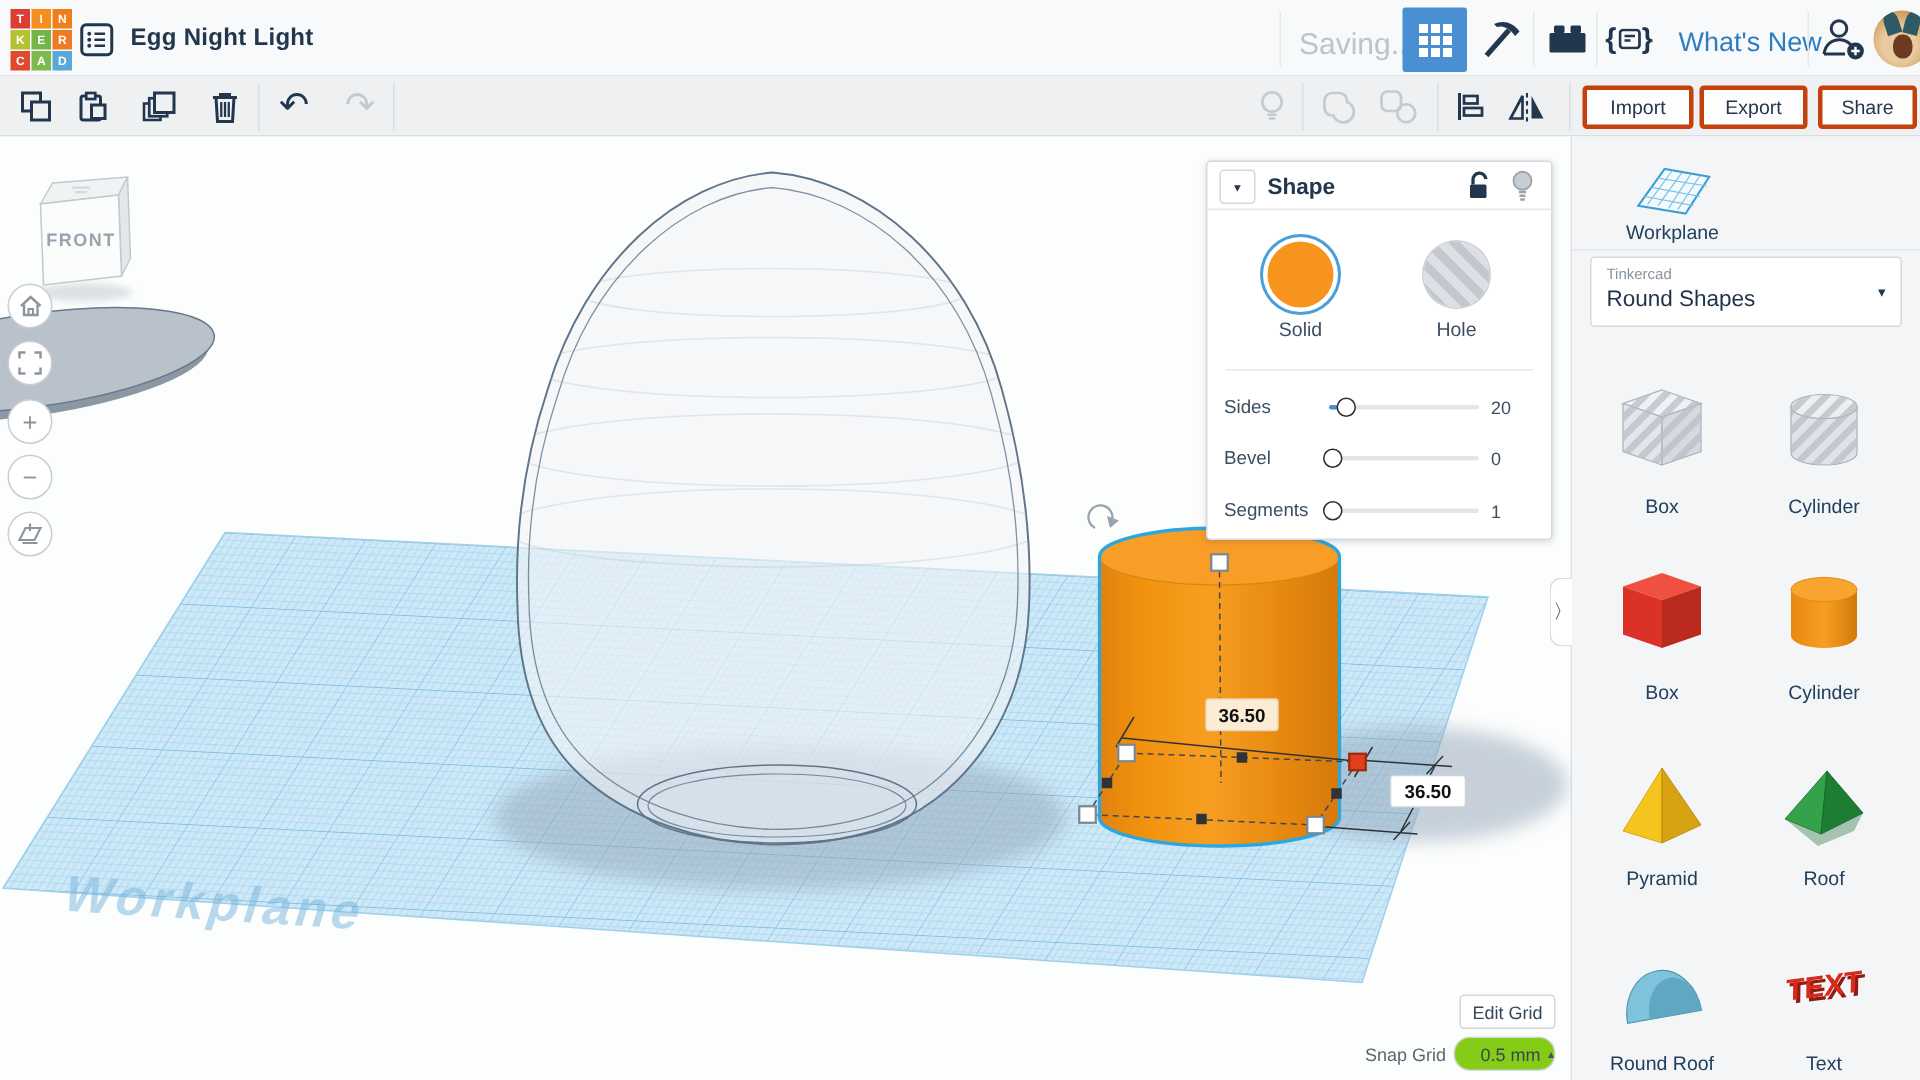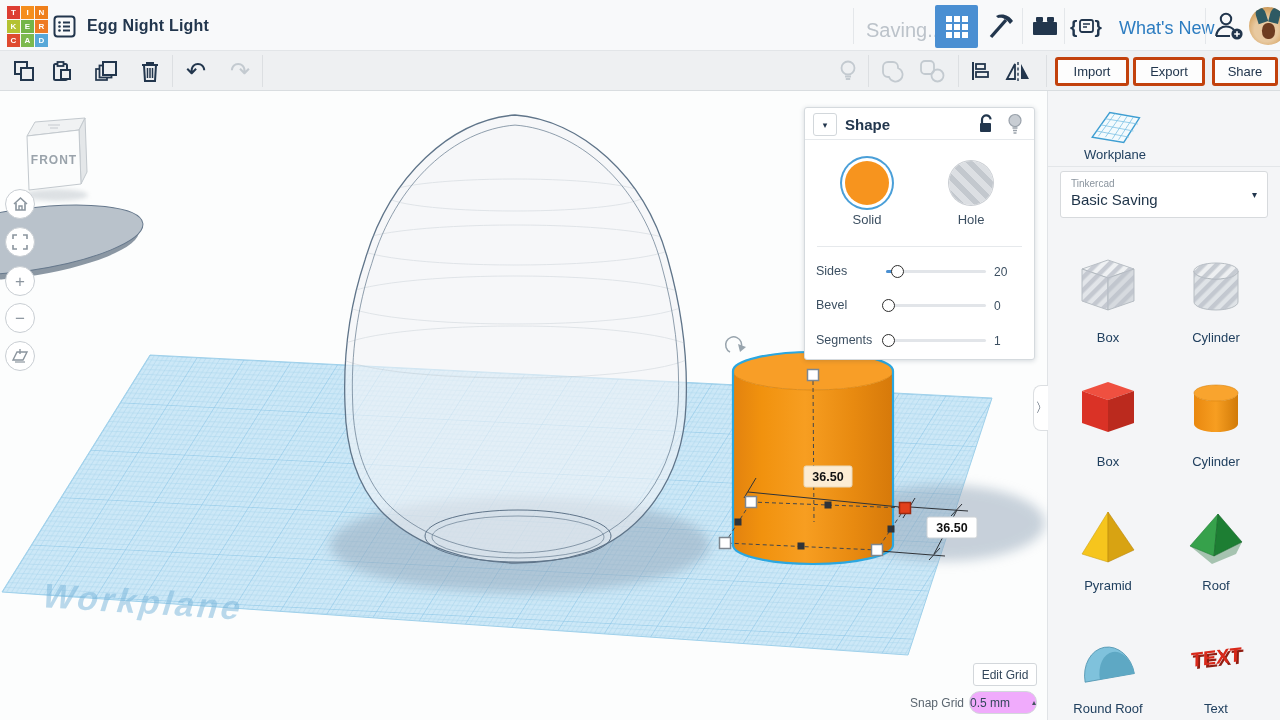--- a/index.html
+++ b/index.html
@@ -33,21 +33,21 @@
   .tb-btn{position:absolute;top:6px;height:29px;background:#fdfdfd;border:3px solid #c2410c;border-radius:3px;font-size:13px;color:#22364d;display:flex;align-items:center;justify-content:center}
   .glyph{font-size:20px;line-height:1}
   
   .canvas{position:absolute;left:0;top:91px;width:1048px;height:629px;background:#fcfdfd;border-right:1px solid #e0e3e6}
   .scene{position:absolute;left:0;top:0}
   .viewcube{position:absolute;left:14px;top:24px}
   .navc{position:absolute;left:5px;width:30px;height:30px;border:1px solid #c9ced3;border-radius:50%;background:#fff;display:flex;align-items:center;justify-content:center;color:#8b959e}
   .navc .glyph{font-size:17px;color:#8b959e}
   .edit-grid{position:absolute;left:973px;top:572px;width:64px;height:23px;background:#fff;border:1px solid #d3d7db;border-radius:3px;font-size:12px;color:#33475b;display:flex;align-items:center;justify-content:center}
   .snapgrid-label{position:absolute;left:898px;top:605px;width:66px;text-align:right;font-size:12px;color:#5b6670}
-  .snapgrid-select{position:absolute;left:969px;top:600px;width:68px;height:23px;background:#f0abfc;border:1px solid #d3d7db;border-radius:11px;font-size:12px;color:#33475b;display:flex;align-items:center;justify-content:space-between;gap:5px}
+  .snapgrid-select{position:absolute;left:969px;top:600px;width:68px;height:23px;background:#84cc16;border:1px solid #d3d7db;border-radius:11px;font-size:12px;color:#33475b;display:flex;align-items:center;justify-content:flex-end;gap:5px}
   .snapgrid-select .car{font-size:8px;color:#44525f}
   
   .collapse-tab{position:absolute;left:1033px;top:385px;width:17px;height:46px;background:#fff;border:1px solid #dcdfe2;border-right:none;border-radius:8px 0 0 8px;display:flex;align-items:center;justify-content:center;font-size:13px;color:#2b3b4e}
   
   .shape-panel{position:absolute;left:804px;top:107px;width:231px;height:253px;background:#fff;border:1px solid #d5dade;border-radius:3px;box-shadow:0 1px 5px rgba(30,50,70,.18)}
   .sp-head{position:relative;height:32px;border-bottom:1px solid #e6e9ec}
   .sp-caret{position:absolute;left:8px;top:5px;width:24px;height:23px;border:1px solid #d2d7db;border-radius:3px;background:#fff;display:flex;align-items:center;justify-content:center;font-size:9px;color:#22364d}
   .sp-title{position:absolute;left:40px;top:8px;font-size:15px;font-weight:bold;color:#22364d}
   .sp-lock{position:absolute;left:172px;top:6px}
   .sp-bulb{position:absolute;left:202px;top:5px}
@@ -445,21 +445,21 @@
     <svg width="56" height="42" viewBox="0 0 64 46" style="margin:0 auto">
       <polygon points="6,38 26,10 60,16 42,44" fill="#f3fafd" stroke="#3e9ed2" stroke-width="1.6"></polygon>
       <path d="M13,37 L32,11 M21,38 L39,13 M29,40 L46,14 M36,41 L53,15 M11,31 L48,38 M16,24 L53,31 M21,17 L58,23" stroke="#7cc0e4" stroke-width="0.9"></path>
     </svg>
     <div class="lbl">Workplane</div>
   </div>
   <div class="sb-div"></div>
 
   <div class="sb-dd">
     <div class="kick">Tinkercad</div>
-    <div class="name">Basic Saving</div>
+    <div class="name">Round Shapes</div>
     <div class="car">▾</div>
   </div>
 
   <div class="cell r0 col1">
     <svg width="64" height="62" viewBox="0 0 64 62">
       <polygon points="32,4 58,13 32,22 6,13" fill="#eff1f3" stroke="#aab1b8" stroke-width="0.8"></polygon>
       <polygon points="6,13 32,22 32,54 6,45" fill="#e2e5e9" stroke="#aab1b8" stroke-width="0.8"></polygon>
       <polygon points="58,13 58,45 32,54 32,22" fill="#d6dadf" stroke="#aab1b8" stroke-width="0.8"></polygon>
       <polygon points="32,4 58,13 32,22 6,13" fill="url(#holeStripes)"></polygon>
       <polygon points="6,13 32,22 32,54 6,45" fill="url(#holeStripes)"></polygon>

